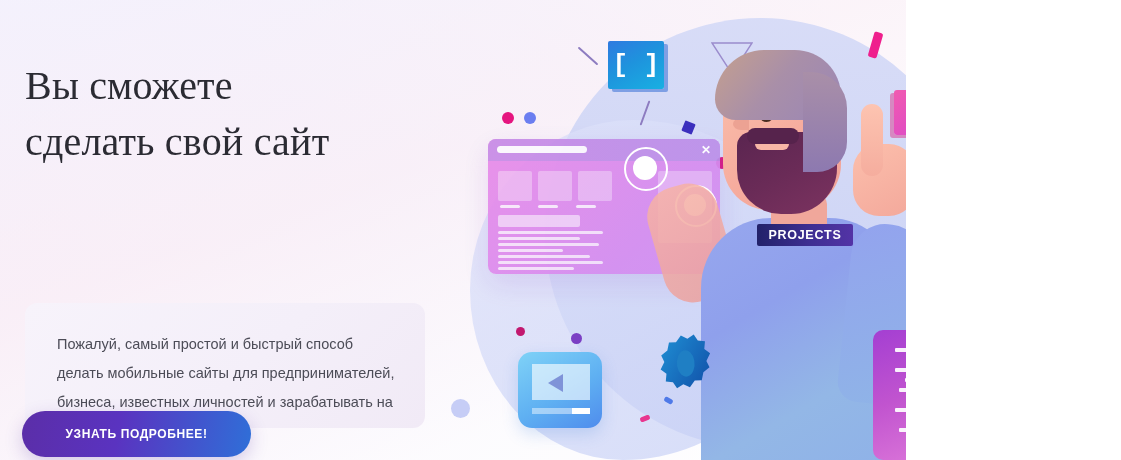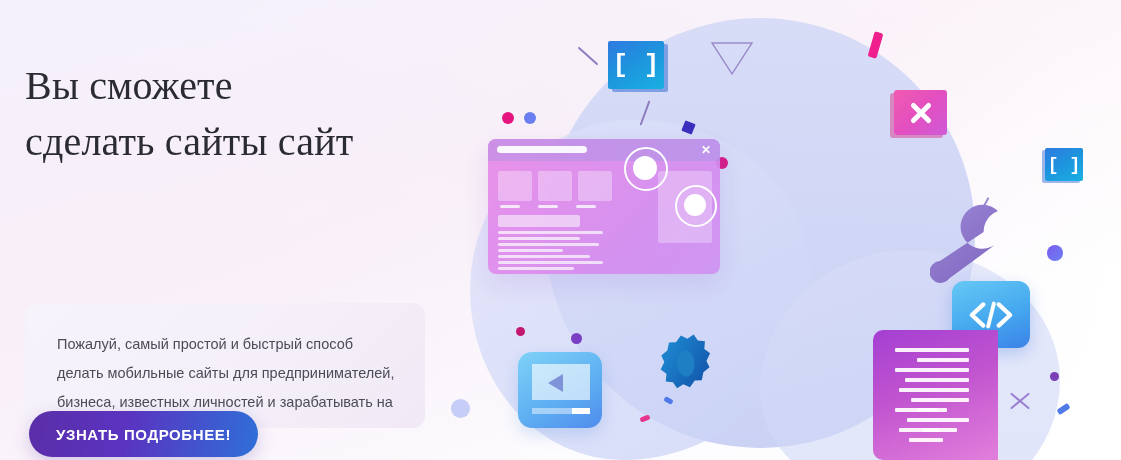--- a/index.html
+++ b/index.html
@@ -2,21 +2,21 @@
 <html lang="ru"><head>
 <meta charset="utf-8">
 <style>
   html,body{margin:0;padding:0;}
   body{
     width:1121px;height:460px;overflow:hidden;
     font-family:"Liberation Sans", sans-serif;
     background:#ffffff;
   }
   .stage{
-    position:relative;width:1121px;height:460px;overflow:hidden;
+    position:relative;width:906px;height:460px;overflow:hidden;
     background:
       radial-gradient(120% 140% at 0% 55%, #f7eaf6 0%, #f3eefb 38%, #f6f3fc 60%, #ffffff 85%);
   }
   .stage::before{
     content:"";position:absolute;inset:0;
     background:linear-gradient(160deg,#f4f2fd 0%, #faf0f7 40%, #ffffff 78%);
     opacity:.75;
   }
   .layer{position:absolute;inset:0;}
 
@@ -38,24 +38,24 @@
     position:absolute;left:25px;top:303px;width:400px;height:125px;
     border-radius:12px;
     background:linear-gradient(135deg,#f7f3fb 0%, #f4eff9 55%, #f1eaf6 100%);
     z-index:5;
   }
   .card p{
     margin:0;position:absolute;left:32px;top:27px;width:340px;
     font-size:14.5px;line-height:29px;color:#4c4c57;font-weight:400;
   }
   .cta{
-    position:absolute;left:29px;top:411px;width:229px;height:46px;
+    position:absolute;left:22px;top:411px;width:229px;height:46px;
     border:0;border-radius:26px;cursor:pointer;
     background:linear-gradient(100deg,#5b2ea8 0%, #5a33c0 42%, #2f6fd8 100%);
-    color:#fff;font-size:15px;font-weight:700;letter-spacing:.6px;
+    color:#fff;font-size:12px;font-weight:700;letter-spacing:.6px;
     font-family:"Liberation Sans",sans-serif;
     box-shadow:0 6px 18px rgba(80,45,160,.22);
     z-index:7;
   }
 
   
   .illo{position:absolute;left:430px;top:0;width:691px;height:460px;}
 
   .blob{
     position:absolute;left:115px;top:18px;width:430px;height:430px;
@@ -231,21 +231,21 @@
 </style>
 </head>
 <body>
 
 <div class="stage">
   <div class="layer"></div>
 
   <div class="copy">
     <div class="headline">
       <div>Вы сможете</div>
-      <div>сделать сайты сайт</div>
+      <div>сделать свой сайт</div>
     </div>
   </div>
 
   <div class="card">
     <p>Пожалуй, самый простой и быстрый способ делать мобильные сайты для предпринимателей, бизнеса, известных личностей и зарабатывать на этом!</p>
   </div>
 
   <button class="cta">УЗНАТЬ ПОДРОБНЕЕ!</button>
 
   <div class="illo">
@@ -302,20 +302,39 @@
           <i style="width:72%"></i>
       </div>
     </div>
     <div class="ring ring-a">
         <i></i>
       </div>
     <div class="ring ring-b">
         <i></i>
       </div>
 
+    <div class="char">
+      <div class="ch-hand-l"></div>
+      <div class="ch-body"></div>
+      <div class="ch-arm"></div>
+      <div class="ch-neck"></div>
+      <div class="ch-head"></div>
+      <div class="ch-ear"></div>
+      <div class="ch-beard"></div>
+      <div class="ch-mouth"></div>
+      <div class="ch-mus"></div>
+      <div class="ch-nose"></div>
+      <div class="ch-eye"></div>
+      <div class="ch-brow"></div>
+      <div class="ch-hair"></div>
+      <div class="ch-hair2"></div>
+      <div class="ch-fist"></div>
+      <div class="ch-finger"></div>
+      <div class="badge">PROJECTS</div>
+    </div>
 
     <div class="xcard">
       <svg viewBox="0 0 24 24">
         <path d="M5 5 L19 19 M19 5 L5 19" stroke="#fff" stroke-width="4.6" stroke-linecap="round"></path>
       </svg>
     </div>
 
     <div class="brk brk-a">
       <span>[ ]</span>
     </div>

